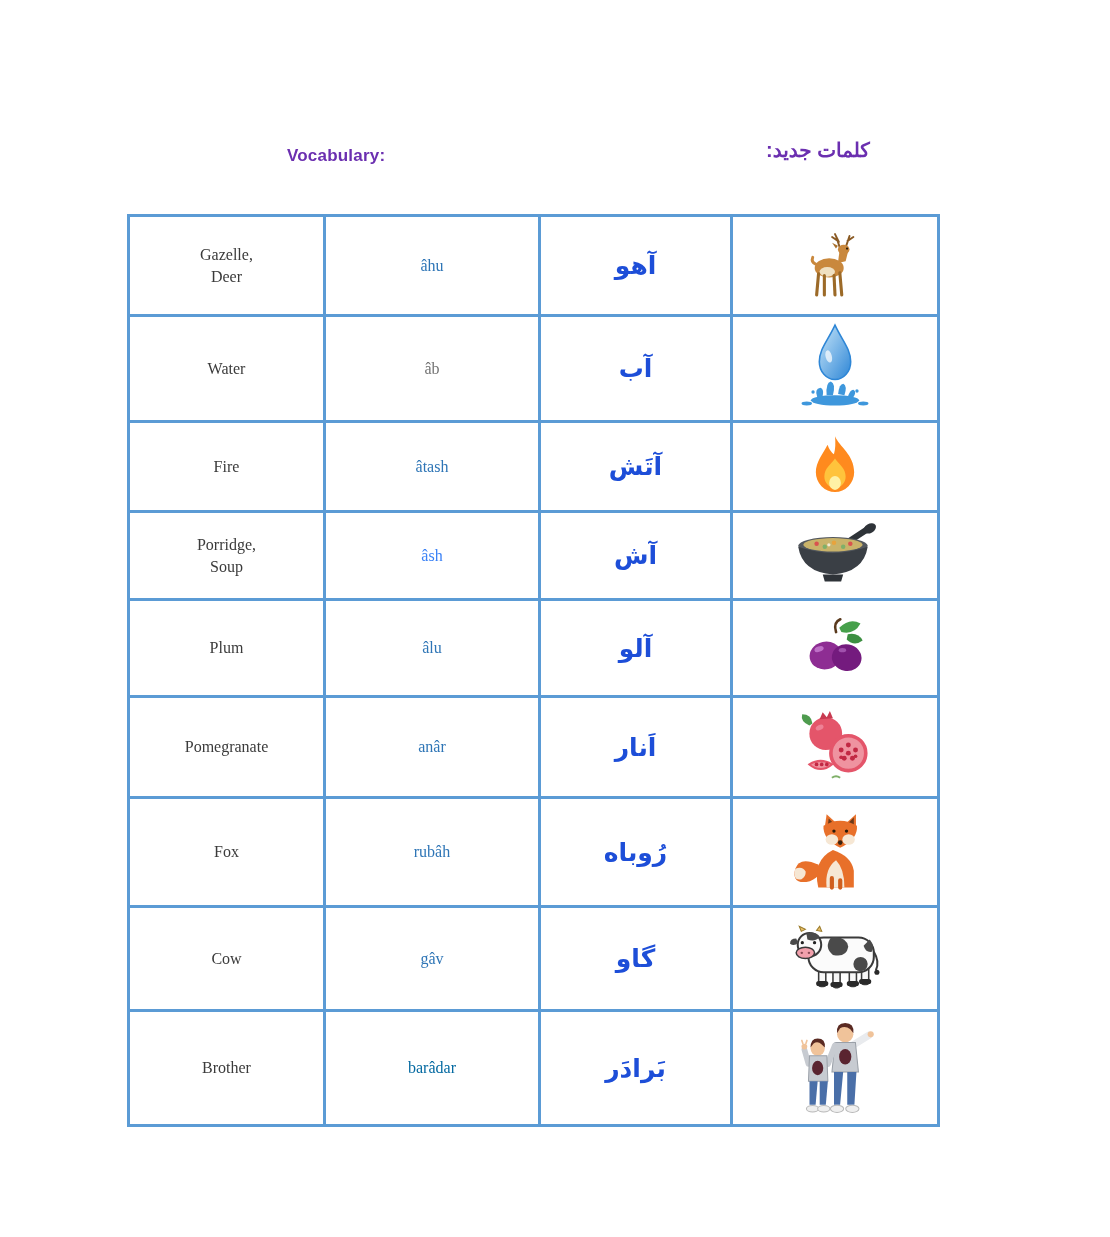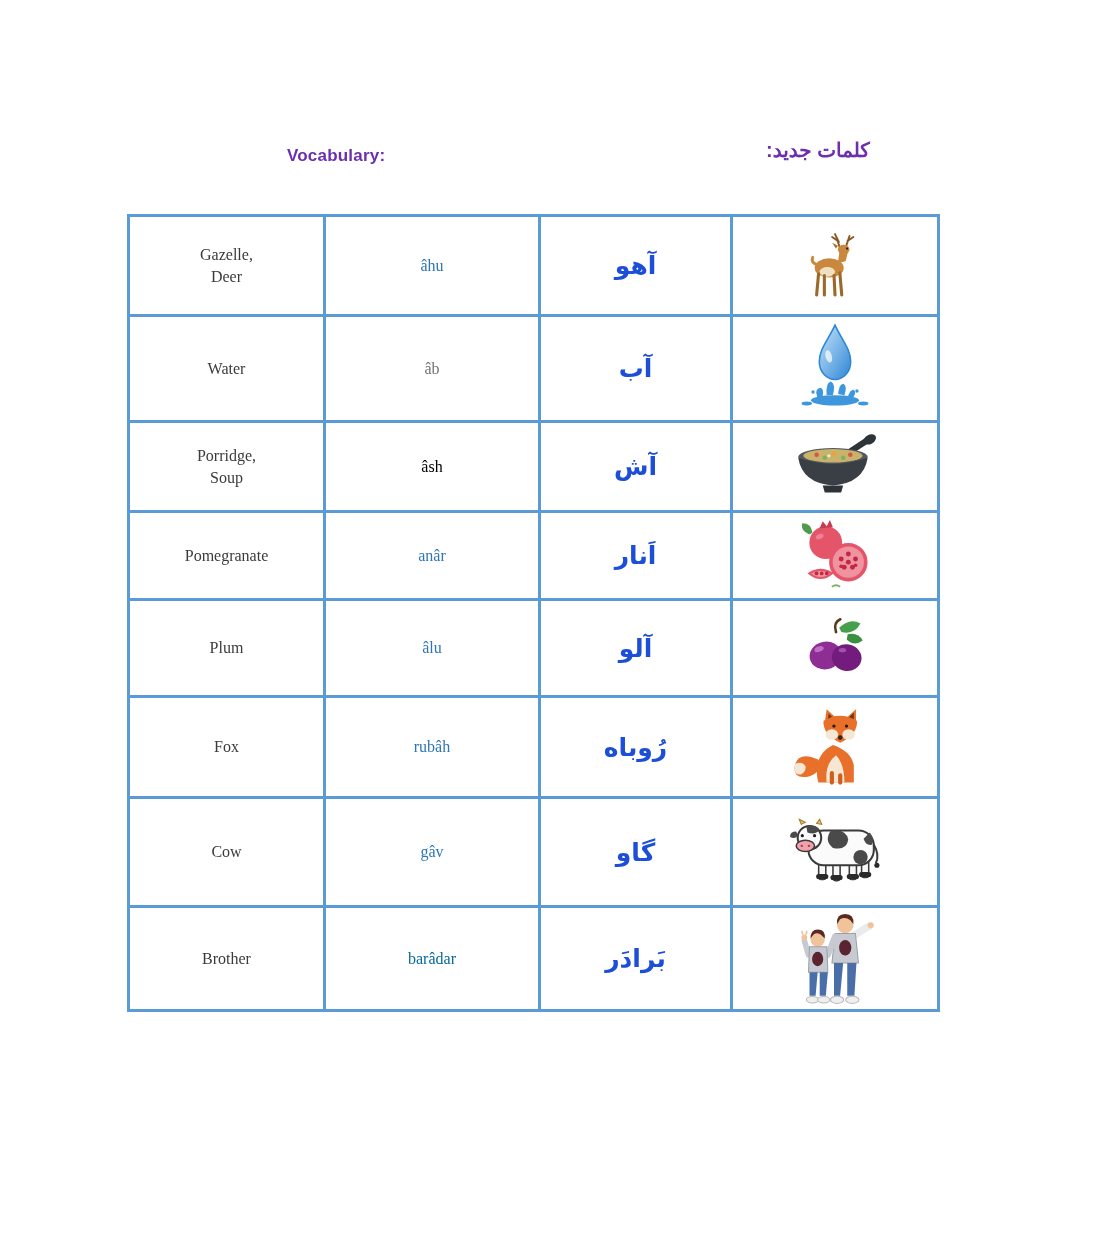--- a/index.html
+++ b/index.html
@@ -97,42 +97,71 @@
               <path d="M47 71 q3 -8 6 -7 q3 2 -1 8 Z"></path>
               <ellipse cx="8" cy="77" rx="5" ry="1.8"></ellipse>
               <ellipse cx="62" cy="77" rx="5" ry="1.8"></ellipse>
               <circle cx="14" cy="66" r="1.6"></circle>
                 <circle cx="56" cy="65" r="1.6"></circle>
             </g>
           </svg>
         </td>
       </tr>
 
+      <tr>
+        <td class="en">Fire</td>
+        <td class="tr" style="color:#2E75B6">âtash</td>
+        <td class="fa">آتَش</td>
+        <td class="img">
+          <svg width="56" height="66" viewBox="0 0 52 62">
+            <path d="M26 2 C30 12 44 19 44 36 a18 18.5 0 0 1 -36 0 C8 26 15 18 19 10 q2 6 6 9 Q27 12 26 2 Z" fill="#FF8A1E"></path>
+            <path d="M26 23 c4 6 10 9 10 17 a10 10.5 0 0 1 -20 0 c0 -8 6 -11 10 -17 Z" fill="#FFC33C"></path>
+            <ellipse cx="26" cy="46" rx="5.5" ry="6.5" fill="#FFF1A6"></ellipse>
+          </svg>
+        </td>
+      </tr>
 
       <tr>
         <td class="en">Porridge,
 Soup</td>
-        <td class="tr" style="color:#000000">âsh</td>
+        <td class="tr" style="color:#3b82f6">âsh</td>
         <td class="fa">آش</td>
         <td class="img">
           <svg width="94" height="66" viewBox="0 0 92 64">
             <path d="M56 20 L79 5" stroke="#2E3338" stroke-width="6" stroke-linecap="round"></path>
             <ellipse cx="80" cy="5" rx="6.5" ry="4.5" fill="#2E3338" transform="rotate(-30 80 5)"></ellipse>
             <ellipse cx="44" cy="22" rx="34" ry="8.5" fill="#53585E"></ellipse>
             <ellipse cx="44" cy="21" rx="29" ry="6.5" fill="#C9B36A"></ellipse>
             <g>
               <circle cx="28" cy="20" r="2.2" fill="#D9534F"></circle>
               <circle cx="36" cy="23" r="2.2" fill="#7FB069"></circle>
               <circle cx="45" cy="19" r="2.2" fill="#E8A33D"></circle>
               <circle cx="54" cy="23" r="2.2" fill="#7FB069"></circle>
               <circle cx="61" cy="20" r="2.2" fill="#D9534F"></circle>
               <circle cx="40" cy="21" r="1.6" fill="#F2EBD4"></circle>
             </g>
             <path d="M10 23 Q14 48 44 50 Q74 48 78 23 Q44 35 10 23 Z" fill="#3A3F45"></path>
             <path d="M34 50 l20 0 l-2 7 l-16 0 Z" fill="#2E3338"></path>
+          </svg>
+        </td>
+      </tr>
+
+      <tr>
+        <td class="en">Plum</td>
+        <td class="tr" style="color:#2E75B6">âlu</td>
+        <td class="fa">آلو</td>
+        <td class="img">
+          <svg width="68" height="62" viewBox="0 0 64 58">
+            <path d="M33 14 Q30 5 37 2" stroke="#5A3A1E" stroke-width="2.5" fill="none" stroke-linecap="round"></path>
+            <path d="M36 10 Q46 0 56 6 Q50 17 38 14 Z" fill="#46A04B"></path>
+            <path d="M44 16 Q54 14 58 22 Q50 28 43 21 Z" fill="#3C8F41"></path>
+            <ellipse cx="23" cy="36" rx="15" ry="13" fill="#8E2D93" transform="rotate(-12 23 36)"></ellipse>
+            <ellipse cx="43" cy="38" rx="14" ry="12.5" fill="#741B7E" transform="rotate(10 43 38)"></ellipse>
+            <ellipse cx="17" cy="30" rx="4.5" ry="2.5" fill="#C77BD0" opacity="0.85" transform="rotate(-20 17 30)"></ellipse>
+            <ellipse cx="39" cy="31" rx="3.5" ry="2" fill="#A85BB5" opacity="0.85"></ellipse>
           </svg>
         </td>
       </tr>
 
       <tr>
         <td class="en">Pomegranate</td>
         <td class="tr" style="color:#2E75B6">anâr</td>
         <td class="fa">اَنار</td>
         <td class="img">
           <svg width="80" height="74" viewBox="0 0 78 72">
@@ -152,37 +181,20 @@
               <circle cx="45" cy="46" r="1.8"></circle>
                 <circle cx="59" cy="45" r="1.8"></circle>
             </g>
             <path d="M14 53 q11 -7 22 0 q-11 9 -22 0 Z" fill="#EF93A0" stroke="#E4556A" stroke-width="2"></path>
             <g fill="#C22843">
               <circle cx="21" cy="53" r="1.8"></circle>
                 <circle cx="26" cy="53" r="1.8"></circle>
                 <circle cx="31" cy="53" r="1.8"></circle>
             </g>
             <path d="M36 66 q4 -3 8 0" stroke="#7FB069" stroke-width="2" fill="none"></path>
-          </svg>
-        </td>
-      </tr>
-
-      <tr>
-        <td class="en">Plum</td>
-        <td class="tr" style="color:#2E75B6">âlu</td>
-        <td class="fa">آلو</td>
-        <td class="img">
-          <svg width="68" height="62" viewBox="0 0 64 58">
-            <path d="M33 14 Q30 5 37 2" stroke="#5A3A1E" stroke-width="2.5" fill="none" stroke-linecap="round"></path>
-            <path d="M36 10 Q46 0 56 6 Q50 17 38 14 Z" fill="#46A04B"></path>
-            <path d="M44 16 Q54 14 58 22 Q50 28 43 21 Z" fill="#3C8F41"></path>
-            <ellipse cx="23" cy="36" rx="15" ry="13" fill="#8E2D93" transform="rotate(-12 23 36)"></ellipse>
-            <ellipse cx="43" cy="38" rx="14" ry="12.5" fill="#741B7E" transform="rotate(10 43 38)"></ellipse>
-            <ellipse cx="17" cy="30" rx="4.5" ry="2.5" fill="#C77BD0" opacity="0.85" transform="rotate(-20 17 30)"></ellipse>
-            <ellipse cx="39" cy="31" rx="3.5" ry="2" fill="#A85BB5" opacity="0.85"></ellipse>
           </svg>
         </td>
       </tr>
 
       <tr>
         <td class="en">Fox</td>
         <td class="tr" style="color:#2E75B6">rubâh</td>
         <td class="fa">رُوباه</td>
         <td class="img">
           <svg width="92" height="80" viewBox="0 0 88 76">

